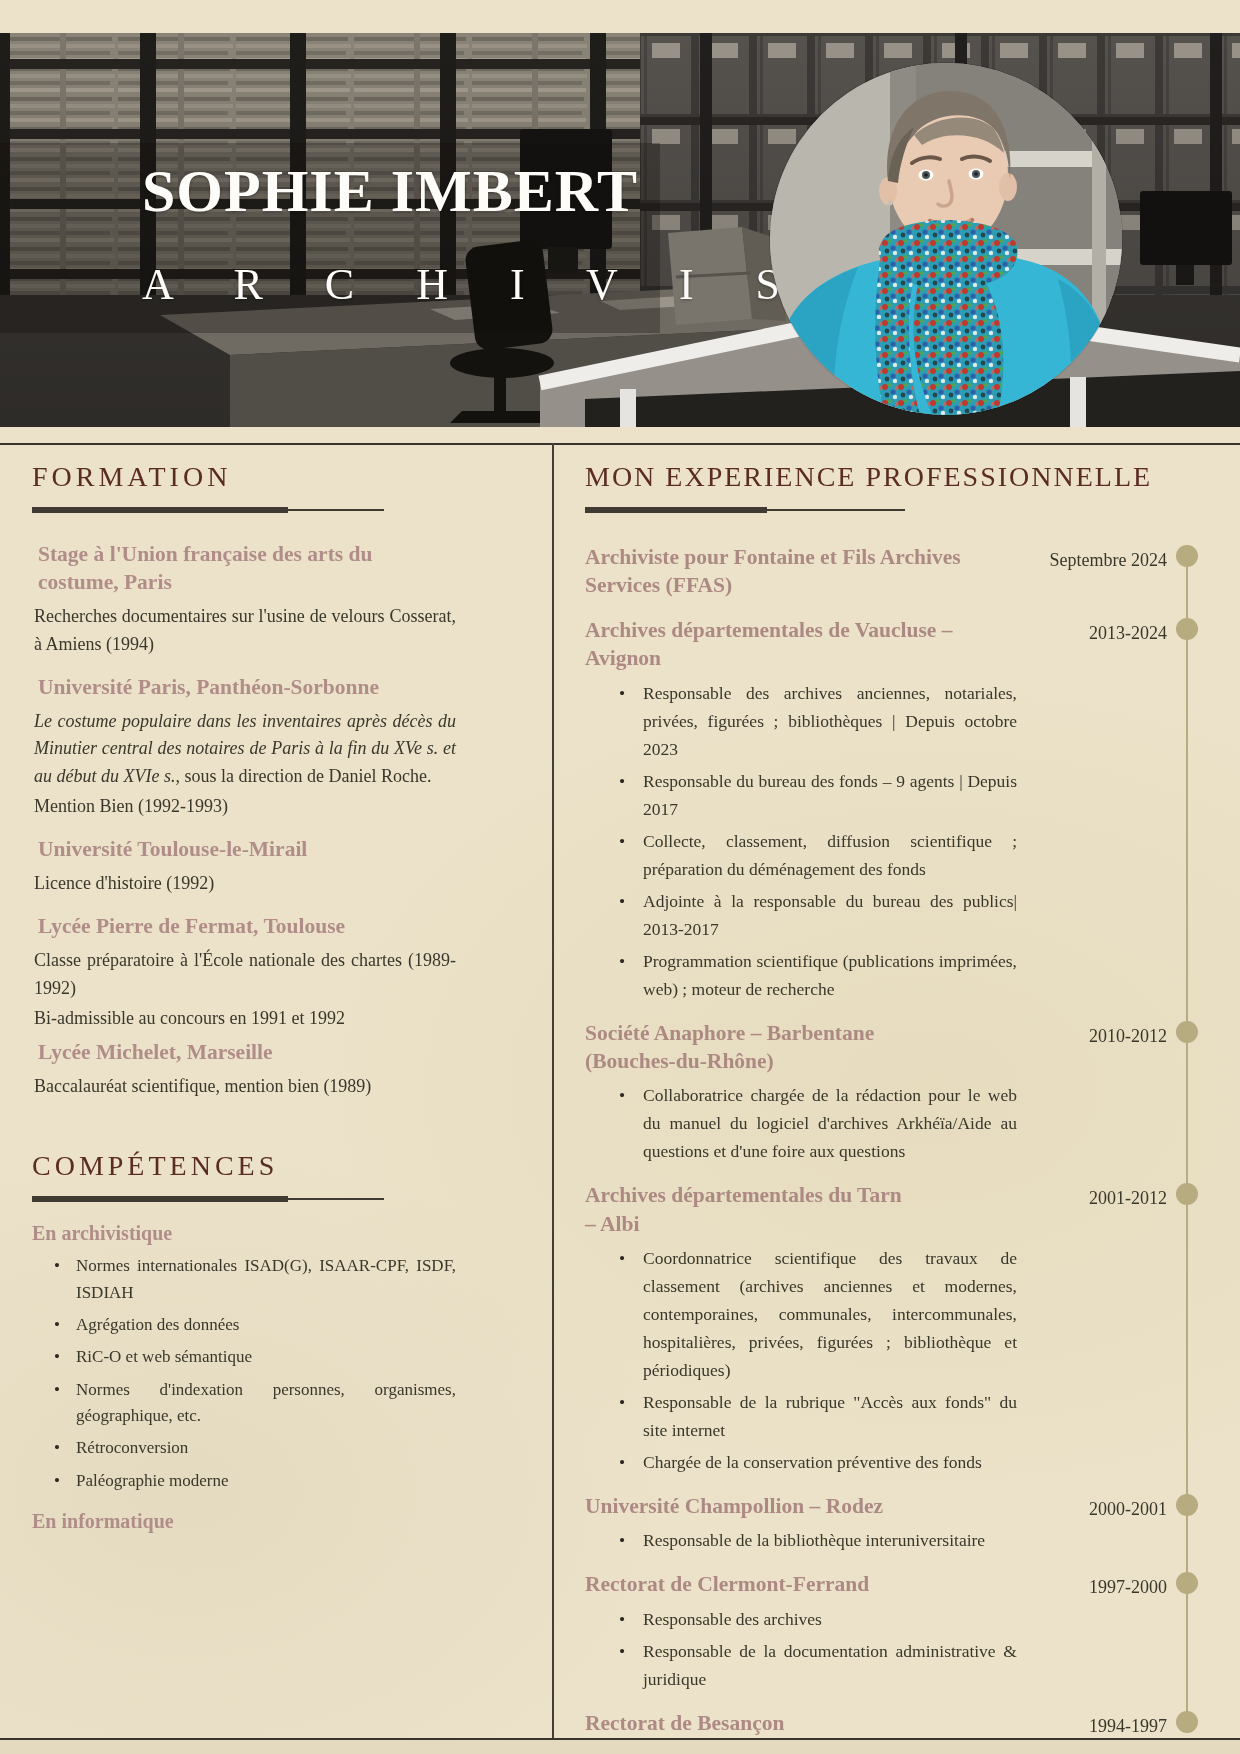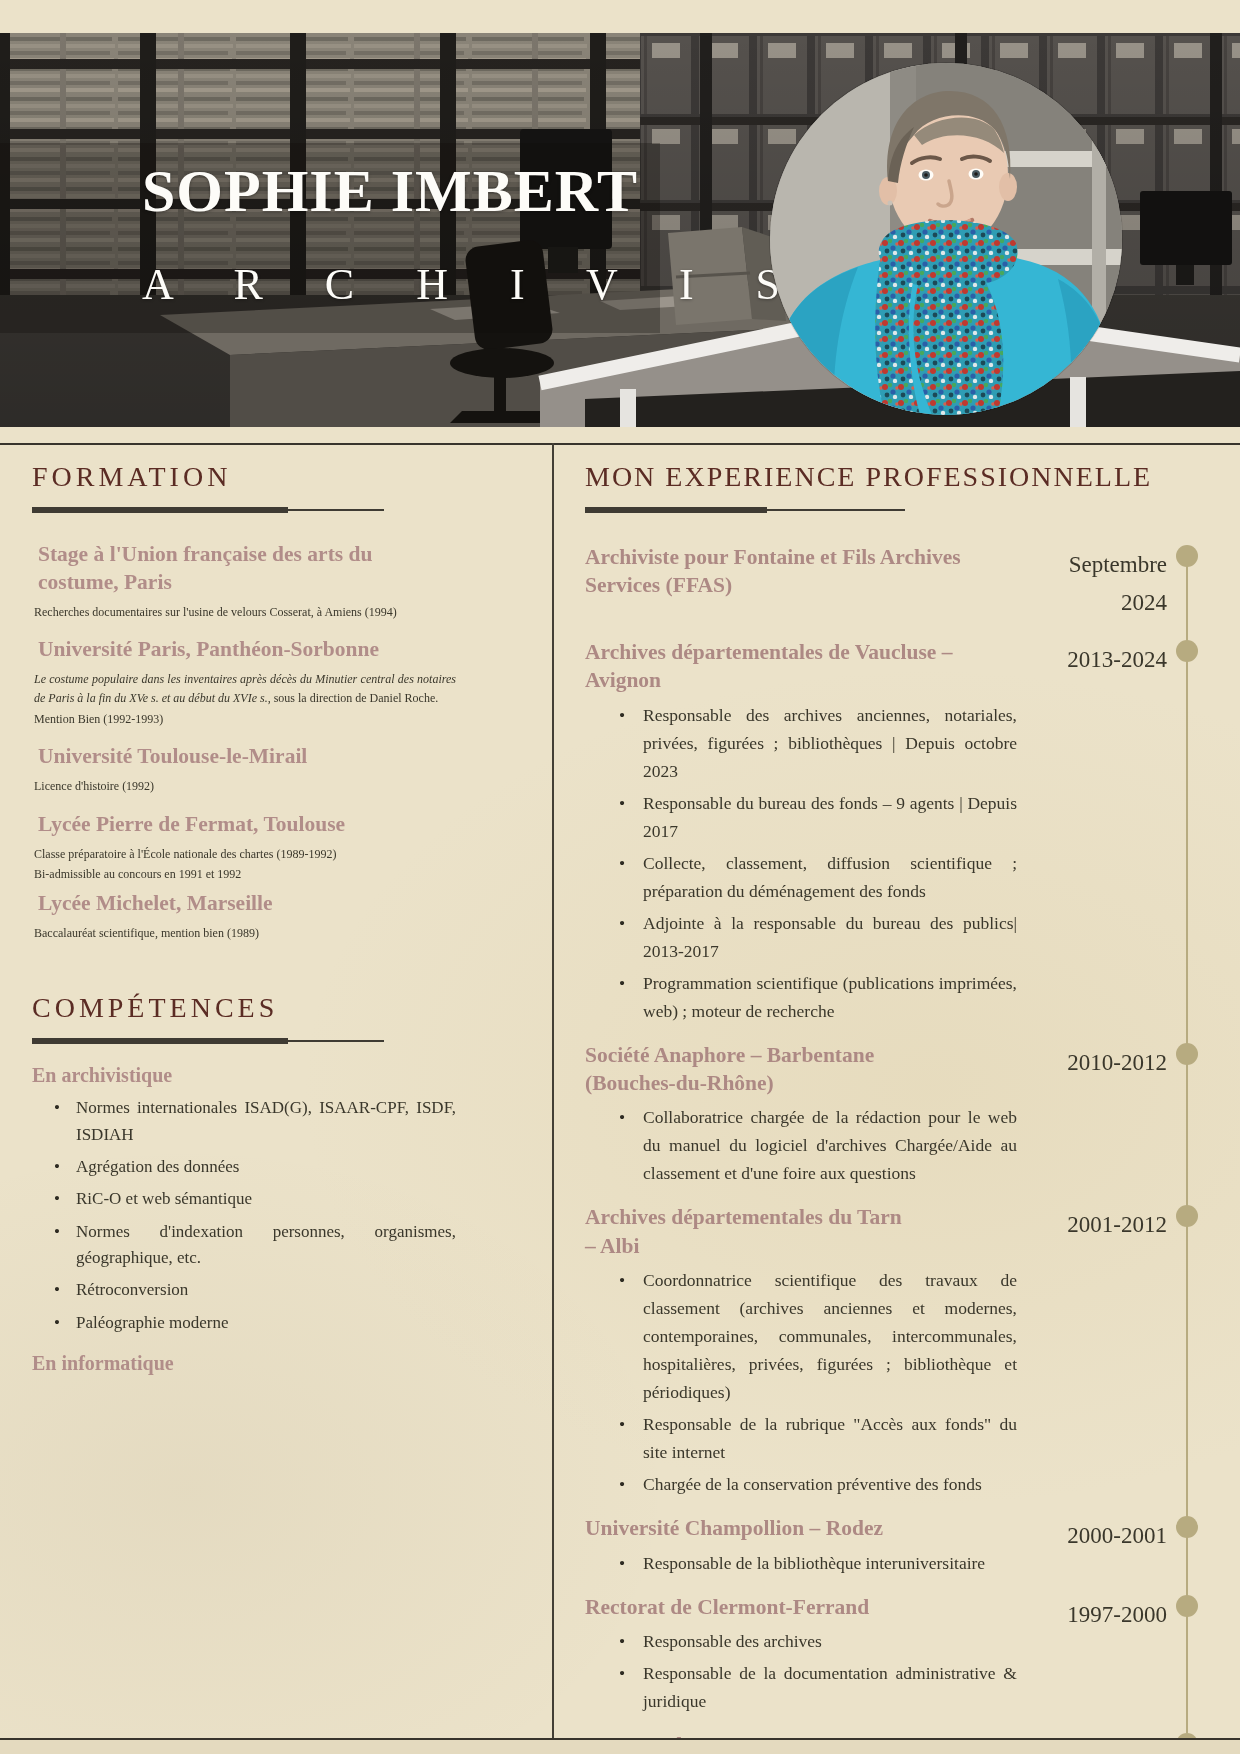--- a/index.html
+++ b/index.html
@@ -25,21 +25,21 @@
   h2.section-title{margin:0;font-weight:normal;color:#5b2c24;font-size:28px;letter-spacing:4px;}
   .divider{display:flex;align-items:center;margin-top:14px;}
   .divider .thick{display:inline-block;height:6px;background:#3f3b33;}
   .divider .thin{display:inline-block;height:2px;background:#3f3b33;}
 
   
   .col-left{position:absolute;left:32px;top:455px;width:424px;}
   .col-left .divider .thick{width:256px;}
   .col-left .divider .thin{width:96px;}
   .entry-heading{margin:6px;font-size:21.5px;line-height:1.3;font-weight:bold;color:#b18d89;}
-  .entry-body{margin:6px 0 0 2px;font-size:12px;line-height:1.55;text-align:justify;}
+  .entry-body{margin:6px 0 0 2px;font-size:18px;line-height:1.55;text-align:justify;}
   .entry-body.nojust{text-align:left;}
   .entry-body .italic{font-style:italic;}
   .mt{margin-top:15px;}
   .comp-group-heading{margin:0;font-size:20px;font-weight:bold;color:#b18d89;}
   ul.dotlist{list-style:none;margin:8px 0 0 0;padding:0;}
   ul.dotlist li{position:relative;padding-left:44px;margin-top:6px;font-size:17px;line-height:1.55;text-align:justify;}
   ul.dotlist li::before{content:"•";position:absolute;left:22px;top:0;color:#2e2b22;}
 
   
   .col-right{position:absolute;left:585px;top:455px;width:645px;}
@@ -48,21 +48,21 @@
   .col-right h2.section-title{letter-spacing:2px;}
   .timeline-rail{position:absolute;left:601px;top:100px;width:2px;height:1178px;background:#b7ab80;}
   .job{position:relative;display:flex;margin-top:16px;}
   .job-main{width:432px;}
   .job-heading{margin:0;font-size:21.5px;line-height:1.32;font-weight:bold;color:#ad8984;}
   .job-heading.narrow{max-width:330px;}
   .job-heading.narrow2{max-width:370px;}
   .job ul.dotlist{margin-top:6px;}
   ul.dotlist.rb li{padding-left:58px;font-size:17.5px;line-height:1.6;margin-top:4px;}
   ul.dotlist.rb li::before{left:34px;}
-  .job-date{width:118px;margin-left:32px;text-align:right;font-size:23px;line-height:1.65;padding-top:3px;color:#3a372b;}
+  .job-date{width:118px;margin-left:32px;text-align:right;font-size:18px;line-height:1.65;padding-top:3px;color:#3a372b;}
   .job .dot{position:absolute;left:591px;top:2px;width:22px;height:22px;border-radius:50%;background:#b7ab80;}
   .first-job{margin-top:30px;}
 </style>
 </head>
 <body>
 
 <div class="page">
 
   <div class="photo-band">
     <svg width="1240" height="394" viewBox="0 0 1240 394">
@@ -297,21 +297,21 @@
         </ul>
       </div>
       <div class="job-date">2013-2024</div>
       <span class="dot"></span>
     </article>
 
     <article class="job">
       <div class="job-main">
         <h3 class="job-heading narrow2">Société Anaphore – Barbentane (Bouches-du-Rhône)</h3>
         <ul class="dotlist rb">
-          <li>Collaboratrice chargée de la rédaction pour le web du manuel du logiciel d'archives Chargée/Aide au classement et d'une foire aux questions</li>
+          <li>Collaboratrice chargée de la rédaction pour le web du manuel du logiciel d'archives Arkhéïa/Aide au questions et d'une foire aux questions</li>
         </ul>
       </div>
       <div class="job-date">2010-2012</div>
       <span class="dot"></span>
     </article>
 
     <article class="job">
       <div class="job-main">
         <h3 class="job-heading narrow">Archives départementales du Tarn – Albi</h3>
         <ul class="dotlist rb">

